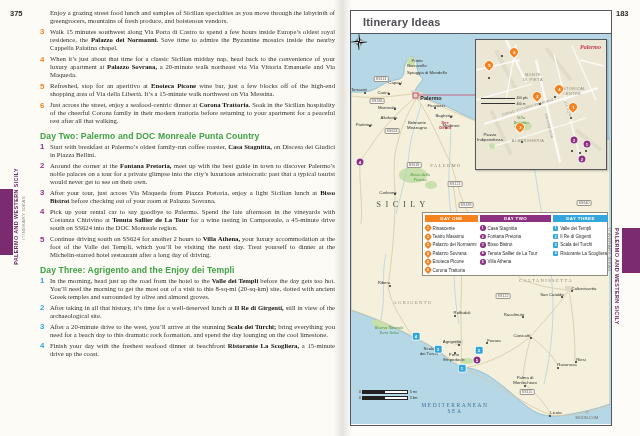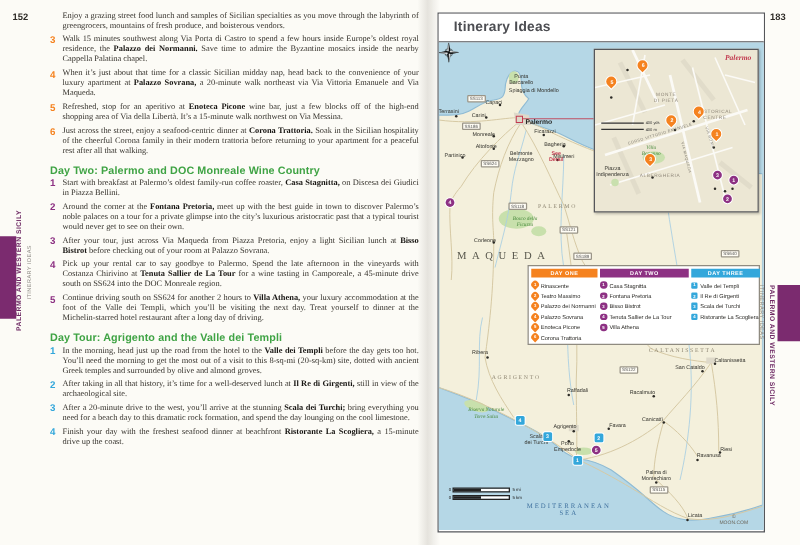--- a/index.html
+++ b/index.html
@@ -99,34 +99,34 @@
   .sb-line{display:inline-block;width:44px;height:2px;border:0.6px solid #222;
      border-left-width:0.8px;border-right-width:0.8px;background:
      linear-gradient(90deg,#222 0 50%,#fff 50% 100%);}
 </style>
 </head>
 <body>
 
 <div id="stage">
 
   <div id="page-left">
-    <div id="pn-left" class="pagenum">152</div>
+    <div id="pn-left" class="pagenum">375</div>
     <div id="left-column">
       <p id="intro-par">Enjoy a grazing street food lunch and samples of Sicilian specialties as you move through the labyrinth of greengrocers, mountains of fresh produce, and boisterous vendors.</p>
     <p class="step"><span class="step-num" style="color: rgb(245, 130, 31);">3</span>Walk 15 minutes southwest along Via Porta di Castro to spend a few hours inside Europe’s oldest royal residence, the <b>Palazzo dei Normanni.</b> Save time to admire the Byzantine mosaics inside the nearby Cappella Palatina chapel.</p>
         <p class="step"><span class="step-num" style="color: rgb(245, 130, 31);">4</span>When it’s just about that time for a classic Sicilian midday nap, head back to the convenience of your luxury apartment at <b>Palazzo Sovrana,</b> a 20-minute walk northeast via Via Vittoria Emanuele and Via Maqueda.</p>
         <p class="step"><span class="step-num" style="color: rgb(245, 130, 31);">5</span>Refreshed, stop for an aperitivo at <b>Enoteca Picone</b> wine bar, just a few blocks off of the high-end shopping area of Via della Libertà. It’s a 15-minute walk northwest on Via Messina.</p>
         <p class="step"><span class="step-num" style="color: rgb(245, 130, 31);">6</span>Just across the street, enjoy a seafood-centric dinner at <b>Corona Trattoria.</b> Soak in the Sicilian hospitality of the cheerful Corona family in their modern trattoria before returning to your apartment for a peaceful rest after all that walking.</p>
-        <div class="day-heading" style="color: rgb(63, 163, 68);">Day Two: Palermo and DOC Monreale Wine Country</div>
+        <div class="day-heading" style="color: rgb(63, 163, 68);">Day Two: Palermo and DOC Monreale Punta Country</div>
         <p class="step"><span class="step-num" style="color: rgb(141, 49, 131);">1</span>Start with breakfast at Palermo’s oldest family-run coffee roaster, <b>Casa Stagnitta,</b> on Discesa dei Giudici in Piazza Bellini.</p>
         <p class="step"><span class="step-num" style="color: rgb(141, 49, 131);">2</span>Around the corner at the <b>Fontana Pretoria,</b> meet up with the best guide in town to discover Palermo’s noble palaces on a tour for a private glimpse into the city’s luxurious aristocratic past that a typical tourist would never get to see on their own.</p>
         <p class="step"><span class="step-num" style="color: rgb(141, 49, 131);">3</span>After your tour, just across Via Maqueda from Piazza Pretoria, enjoy a light Sicilian lunch at <b>Bisso Bistrot</b> before checking out of your room at Palazzo Sovrana.</p>
         <p class="step"><span class="step-num" style="color: rgb(141, 49, 131);">4</span>Pick up your rental car to say goodbye to Palermo. Spend the late afternoon in the vineyards with Costanza Chirivino at <b>Tenuta Sallier de La Tour</b> for a wine tasting in Camporeale, a 45-minute drive south on SS624 into the DOC Monreale region.</p>
         <p class="step"><span class="step-num" style="color: rgb(141, 49, 131);">5</span>Continue driving south on SS624 for another 2 hours to <b>Villa Athena,</b> your luxury accommodation at the foot of the Valle dei Templi, which you’ll be visiting the next day. Treat yourself to dinner at the Michelin-starred hotel restaurant after a long day of driving.</p>
-        <div class="day-heading" style="color: rgb(63, 163, 68);">Day Tour: Agrigento and the Valle dei Templi</div>
+        <div class="day-heading" style="color: rgb(63, 163, 68);">Day Three: Agrigento and the Enjoy dei Templi</div>
         <p class="step"><span class="step-num" style="color: rgb(51, 167, 219);">1</span>In the morning, head just up the road from the hotel to the <b>Valle dei Templi</b> before the day gets too hot. You’ll need the morning to get the most out of a visit to this 8-sq-mi (20-sq-km) site, dotted with ancient Greek temples and surrounded by olive and almond groves.</p>
         <p class="step"><span class="step-num" style="color: rgb(51, 167, 219);">2</span>After taking in all that history, it’s time for a well-deserved lunch at <b>Il Re di Girgenti,</b> still in view of the archaeological site.</p>
         <p class="step"><span class="step-num" style="color: rgb(51, 167, 219);">3</span>After a 20-minute drive to the west, you’ll arrive at the stunning <b>Scala dei Turchi;</b> bring everything you need for a beach day to this dramatic rock formation, and spend the day lounging on the cool limestone.</p>
         <p class="step"><span class="step-num" style="color: rgb(51, 167, 219);">4</span>Finish your day with the freshest seafood dinner at beachfront <b>Ristorante La Scogliera,</b> a 15-minute drive up the coast.</p>
       </div>
     <div id="vtab-l" class="vtab"></div>
     <span id="vt-lt" class="vtext vtitle">PALERMO AND WESTERN SICILY</span>
     <span id="vt-ls" class="vtext vsub">ITINERARY IDEAS</span>
   </div>
 
@@ -222,21 +222,21 @@
           <span class="lbl tn" style="left: 100px; top: 92px;">Misilmeri</span>
           <span class="lbl tn" style="left: 36px; top: 74px;">Monreale</span>
           <span class="lbl tn" style="left: 38px; top: 84px;">Altofonte</span>
           <span class="lbl tn" style="left: 66px; top: 92px;">Belmonte
 Mezzagno</span>
           <span class="lbl tn" style="left: 13px; top: 91px;">Partinico</span>
           <span class="lbl prov" style="left: 95px; top: 131px;">PALERMO</span>
           <span class="lbl green" style="left: 69px; top: 144px;">Bosco della
 Ficuzza</span>
           <span class="lbl tn" style="left: 37px; top: 159px;">Corleone</span>
-          <span class="lbl region" style="left: 52px; top: 170px;">MAQUEDA</span>
+          <span class="lbl region" style="left: 52px; top: 170px;">SICILY</span>
           <span class="lbl tn" style="left: 33px; top: 249px;">Ribera</span>
           <span class="lbl prov" style="left: 62px; top: 268px;">AGRIGENTO</span>
           <span class="lbl green" style="left: 38px; top: 297px;">Riserva Naturale
 Torre Salsa</span>
           <span class="lbl tn" style="left: 101px; top: 308px;">Agrigento</span>
           <span class="lbl tn" style="left: 103px; top: 324px;">Porto
 Empedocle</span>
           <span class="lbl tn" style="left: 143px; top: 307px;">Favara</span>
           <span class="lbl tn" style="left: 111px; top: 279px;">Raffadali</span>
           <span class="lbl tn" style="left: 78px; top: 318px;">Scala

